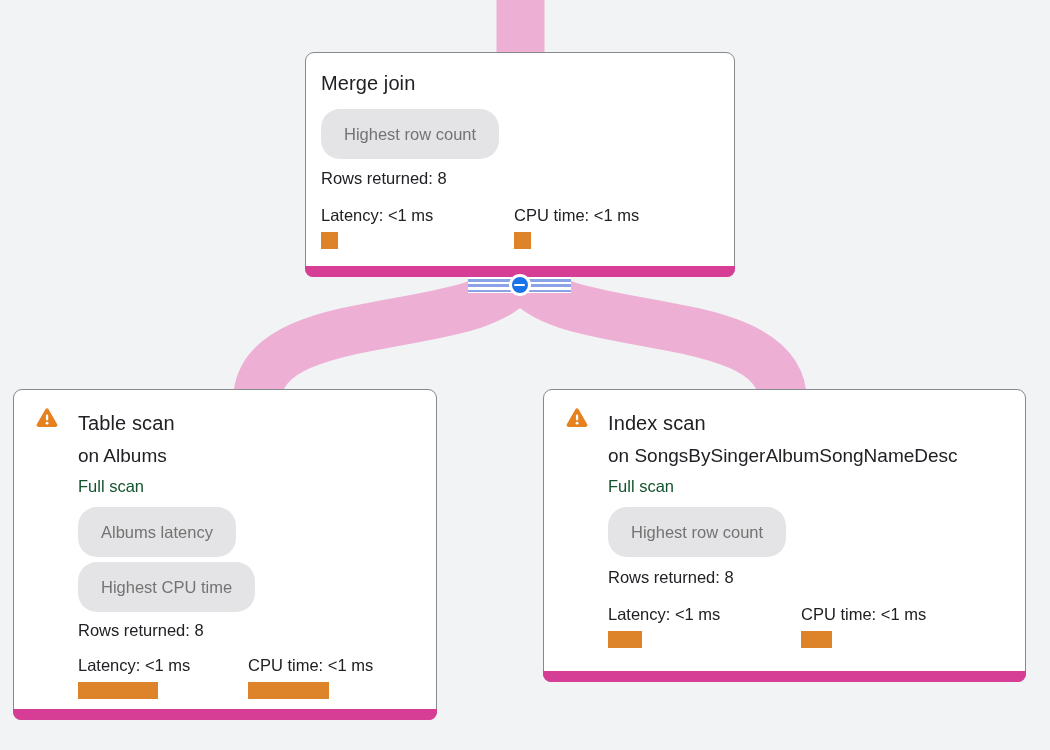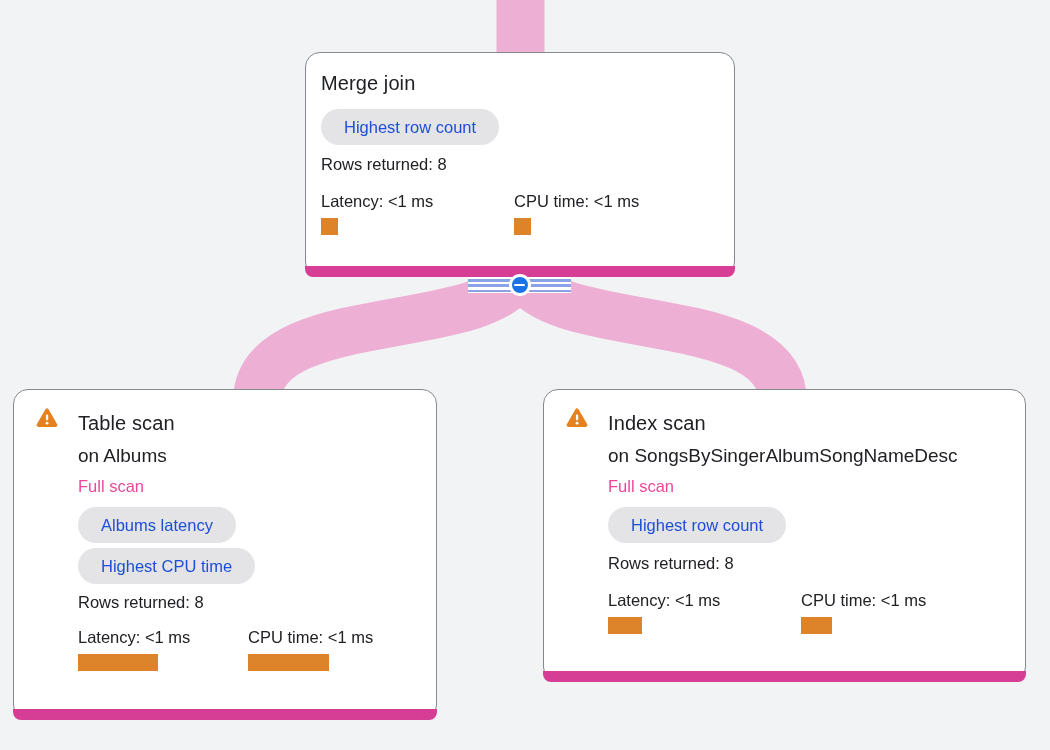--- a/index.html
+++ b/index.html
@@ -15,21 +15,21 @@
   #edges-svg {
     position: absolute;
     left: 0; top: 0;
     z-index: 1;
   }
   .node {
     position: absolute;
     z-index: 2;
     background: #ffffff;
     border: 1.5px solid #85888c;
-    border-radius: 15px;
+    border-radius: 9px;
     box-sizing: border-box;
   }
   .accent-strip {
     position: absolute;
     left: -1px; right: -1px; bottom: -1px;
     height: 11px;
     background: #d63e96;
     border-radius: 0 0 8px 8px;
   }
   .node-body { position: relative; }
@@ -55,31 +55,31 @@
     width: 26px; height: 26px;
   }
   .target-line {
     font-size: 19px;
     line-height: 22px;
     margin: 0 0 8px 0;
   }
   .scan-mode-line {
     font-size: 16.5px;
     line-height: 22px;
-    color: #ec4899;
+    color: #14532d;
     margin: 0 0 10px 0;
   }
   .pill {
     display: table;
     background: #e4e4e6;
-    color: #1d4ed8;
+    color: #737373;
     font-size: 16.5px;
     line-height: 36px;
     height: 36px;
-    padding: 0 23px;
+    padding: 7px 23px;
     border-radius: 19px;
     white-space: nowrap;
     margin: 0 0 5px 0;
   }
   #node-merge .pill { margin-bottom: 0; }
   .pill-stack { margin-bottom: 7px; }
   #node-merge .pill-stack { margin-bottom: 8px; }
   #node-index .pill-stack { margin-bottom: 9px; }
   .rows-line {
     font-size: 16.5px;

